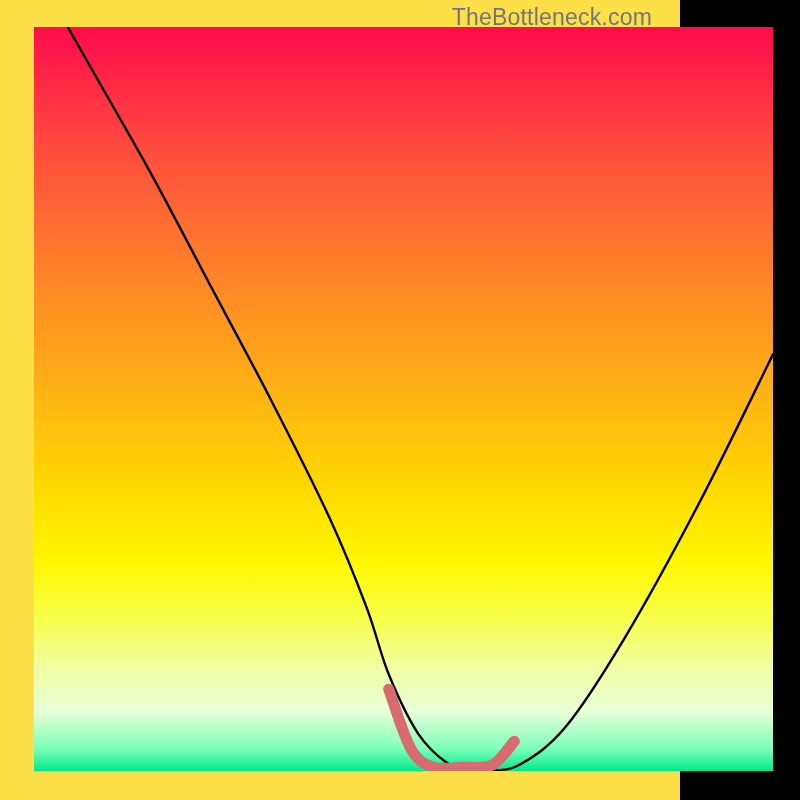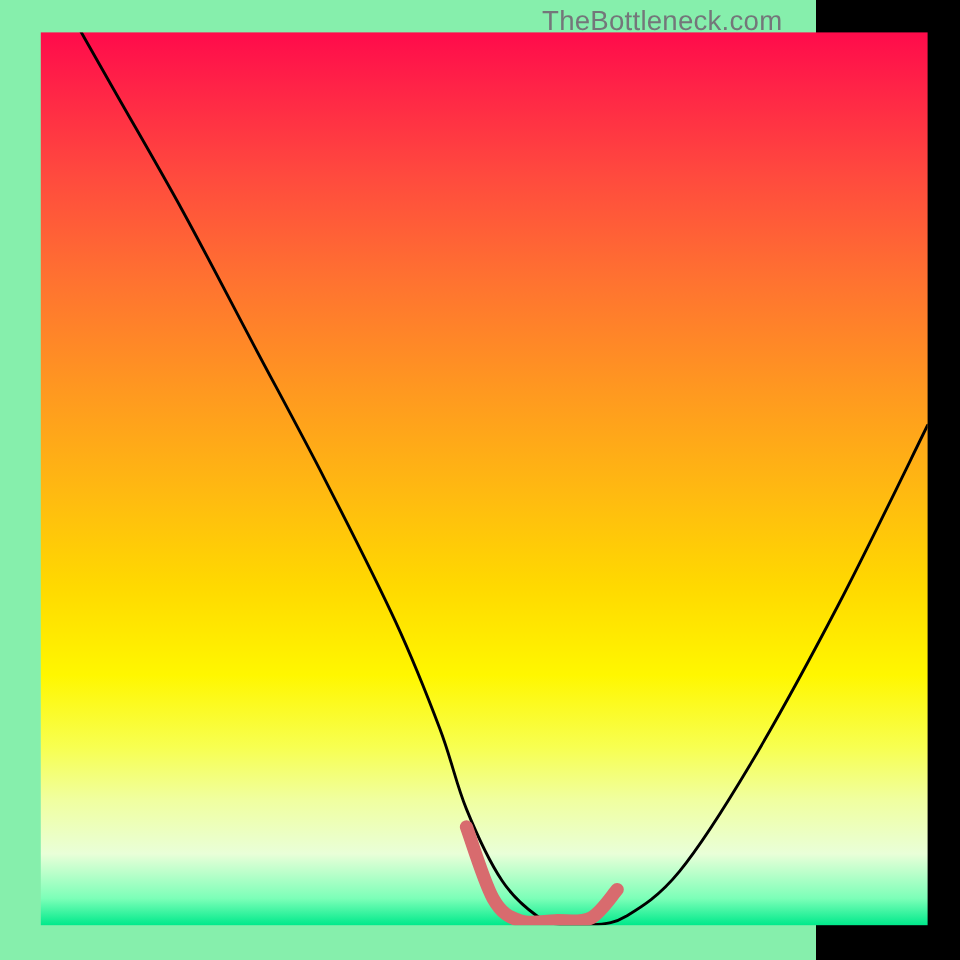--- a/index.html
+++ b/index.html
@@ -7,21 +7,21 @@
     padding: 0;
     width: 800px;
     height: 800px;
     background: #000;
     overflow: hidden;
   }
   .frame {
     position: relative;
     width: 680px;
     height: 800px;
-    background: #86efac;
+    background: #fde047;
   }
   .plot-area {
     position: absolute;
     left: 34px;
     top: 27px;
     width: 739px;
     height: 744px;
     
     background: linear-gradient(to bottom,
       #ff0b4b 0%,

